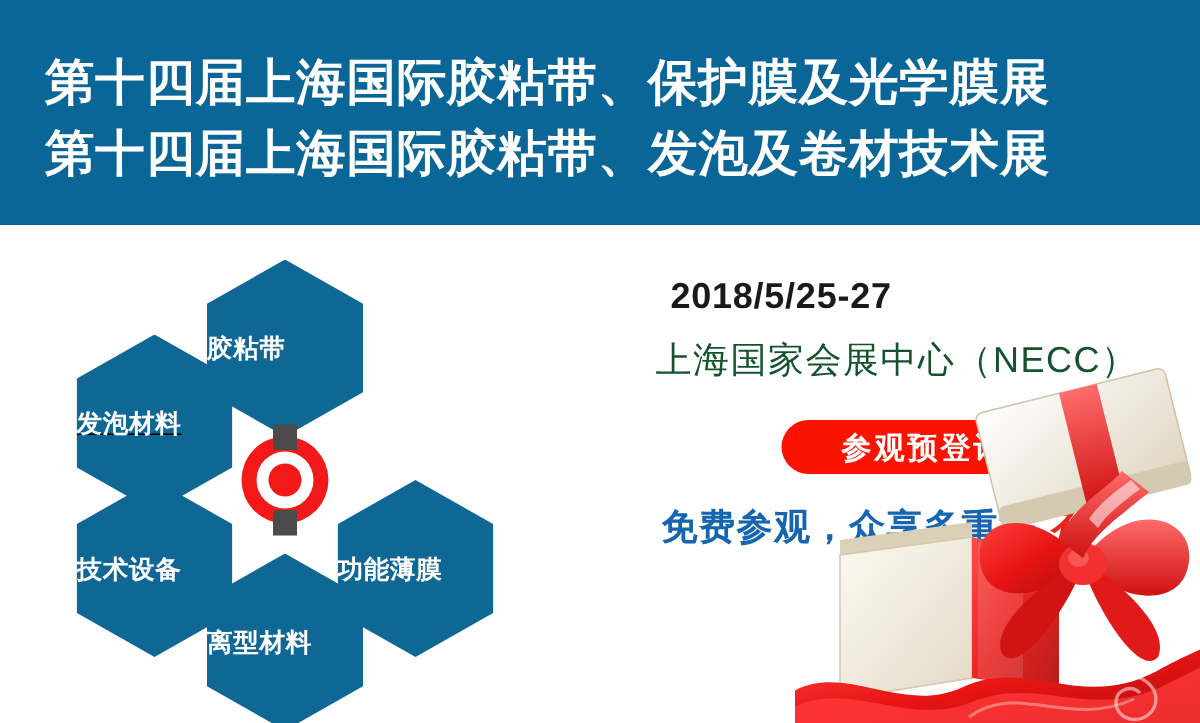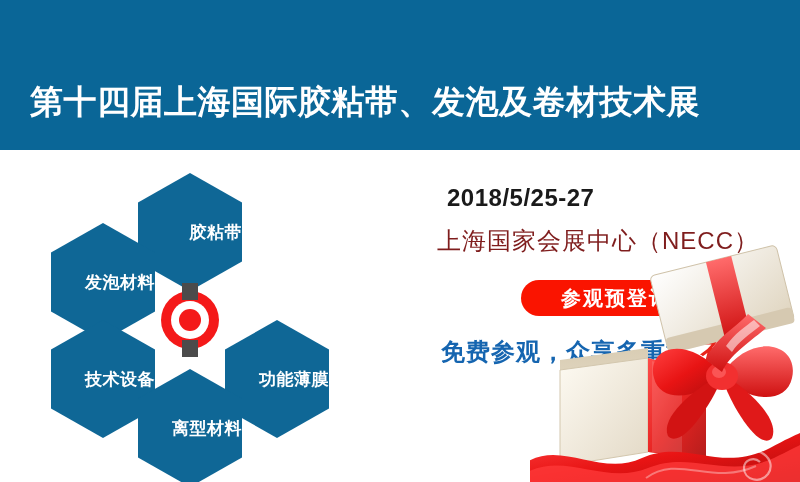--- a/index.html
+++ b/index.html
@@ -47,33 +47,33 @@
   }
   .hex {
     position: absolute;
     width: 104px;
     height: 118px;
     background: #0f6796;
     -webkit-clip-path: polygon(50% 0%, 100% 25%, 100% 75%, 50% 100%, 0% 75%, 0% 25%);
     clip-path: polygon(50% 0%, 100% 25%, 100% 75%, 50% 100%, 0% 75%, 0% 25%);
     display: flex;
     align-items: center;
-    justify-content: flex-end;
+    justify-content: flex-start;
   }
   .hex-label {
     color: #ffffff;
     font-weight: bold;
     font-size: 17px;
     letter-spacing: 0.5px;
     white-space: nowrap;
     text-align: center;
   }
   
   #hex-top        { left: 108px; top: 3px;   }   
-  #hex-left-top   { left: 21px;  top: 53px;  }   
+  #hex-left-top   { left: 21px;  top: 53px; text-decoration: underline;  }   
   #hex-right-top  { left: 195px; top: 53px;  }   
   #hex-left-bot   { left: 21px;  top: 150px; }   
   #hex-right-bot  { left: 195px; top: 150px; }   
   #hex-bottom     { left: 108px; top: 199px; }   
 
   
   #center-logo {
     position: absolute;
     left: 131px;
     top: 113px;
@@ -121,21 +121,21 @@
     color: #1a1a1a;
     letter-spacing: 0.5px;
     white-space: nowrap;
     line-height: 1;
   }
   #venue-text {
     position: absolute;
     left: 437px;
     top: 228px;
     font-size: 24px;
-    color: #7f1d1d;
+    color: #14532d;
     letter-spacing: 1px;
     white-space: nowrap;
     line-height: 1.1;
   }
   #register-button {
     position: absolute;
     left: 521px;
     top: 280px;
     width: 190px;
     height: 36px;
@@ -178,20 +178,21 @@
     height: 240px;
     pointer-events: none;
   }
 </style>
 </head>
 <body>
 
 <div id="banner">
 
   <div id="header">
+    <div class="header-line" id="header-line-1">第十四届上海国际胶粘带、保护膜及光学膜展</div>
     <div class="header-line" id="header-line-2">第十四届上海国际胶粘带、发泡及卷材技术展</div>
   </div>
 
   <div id="hex-diagram">
 
     <div class="hex" id="hex-top">
       <span class="hex-label">胶粘带</span>
     </div>
 
     <div class="hex" id="hex-left-top">

